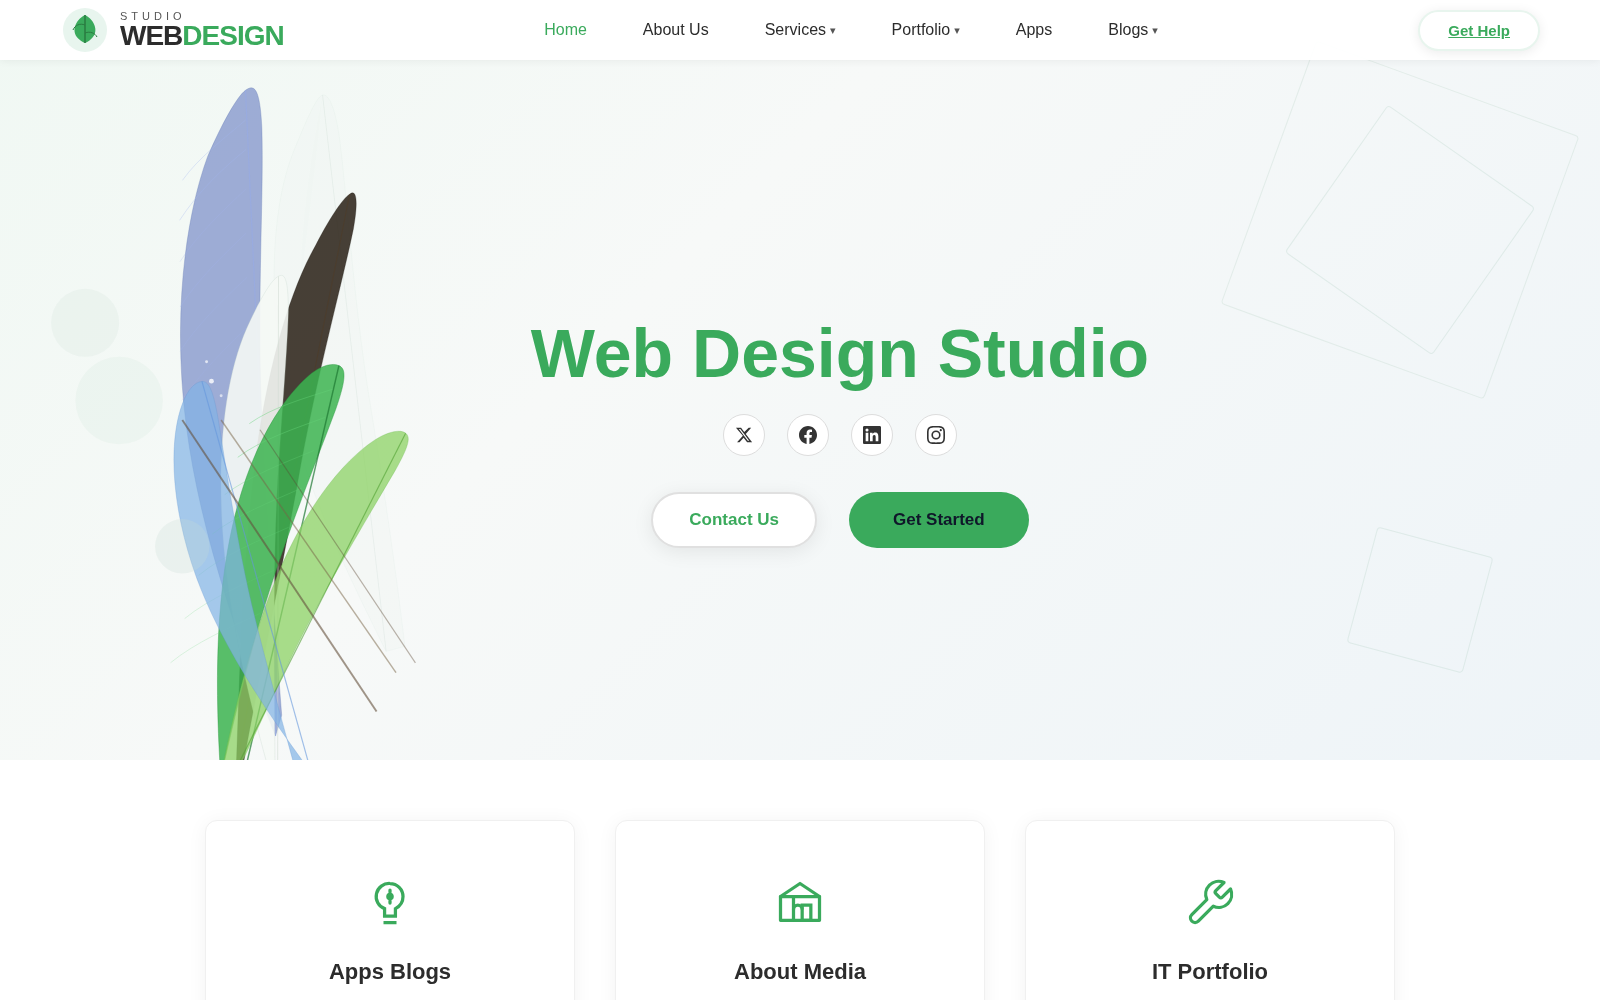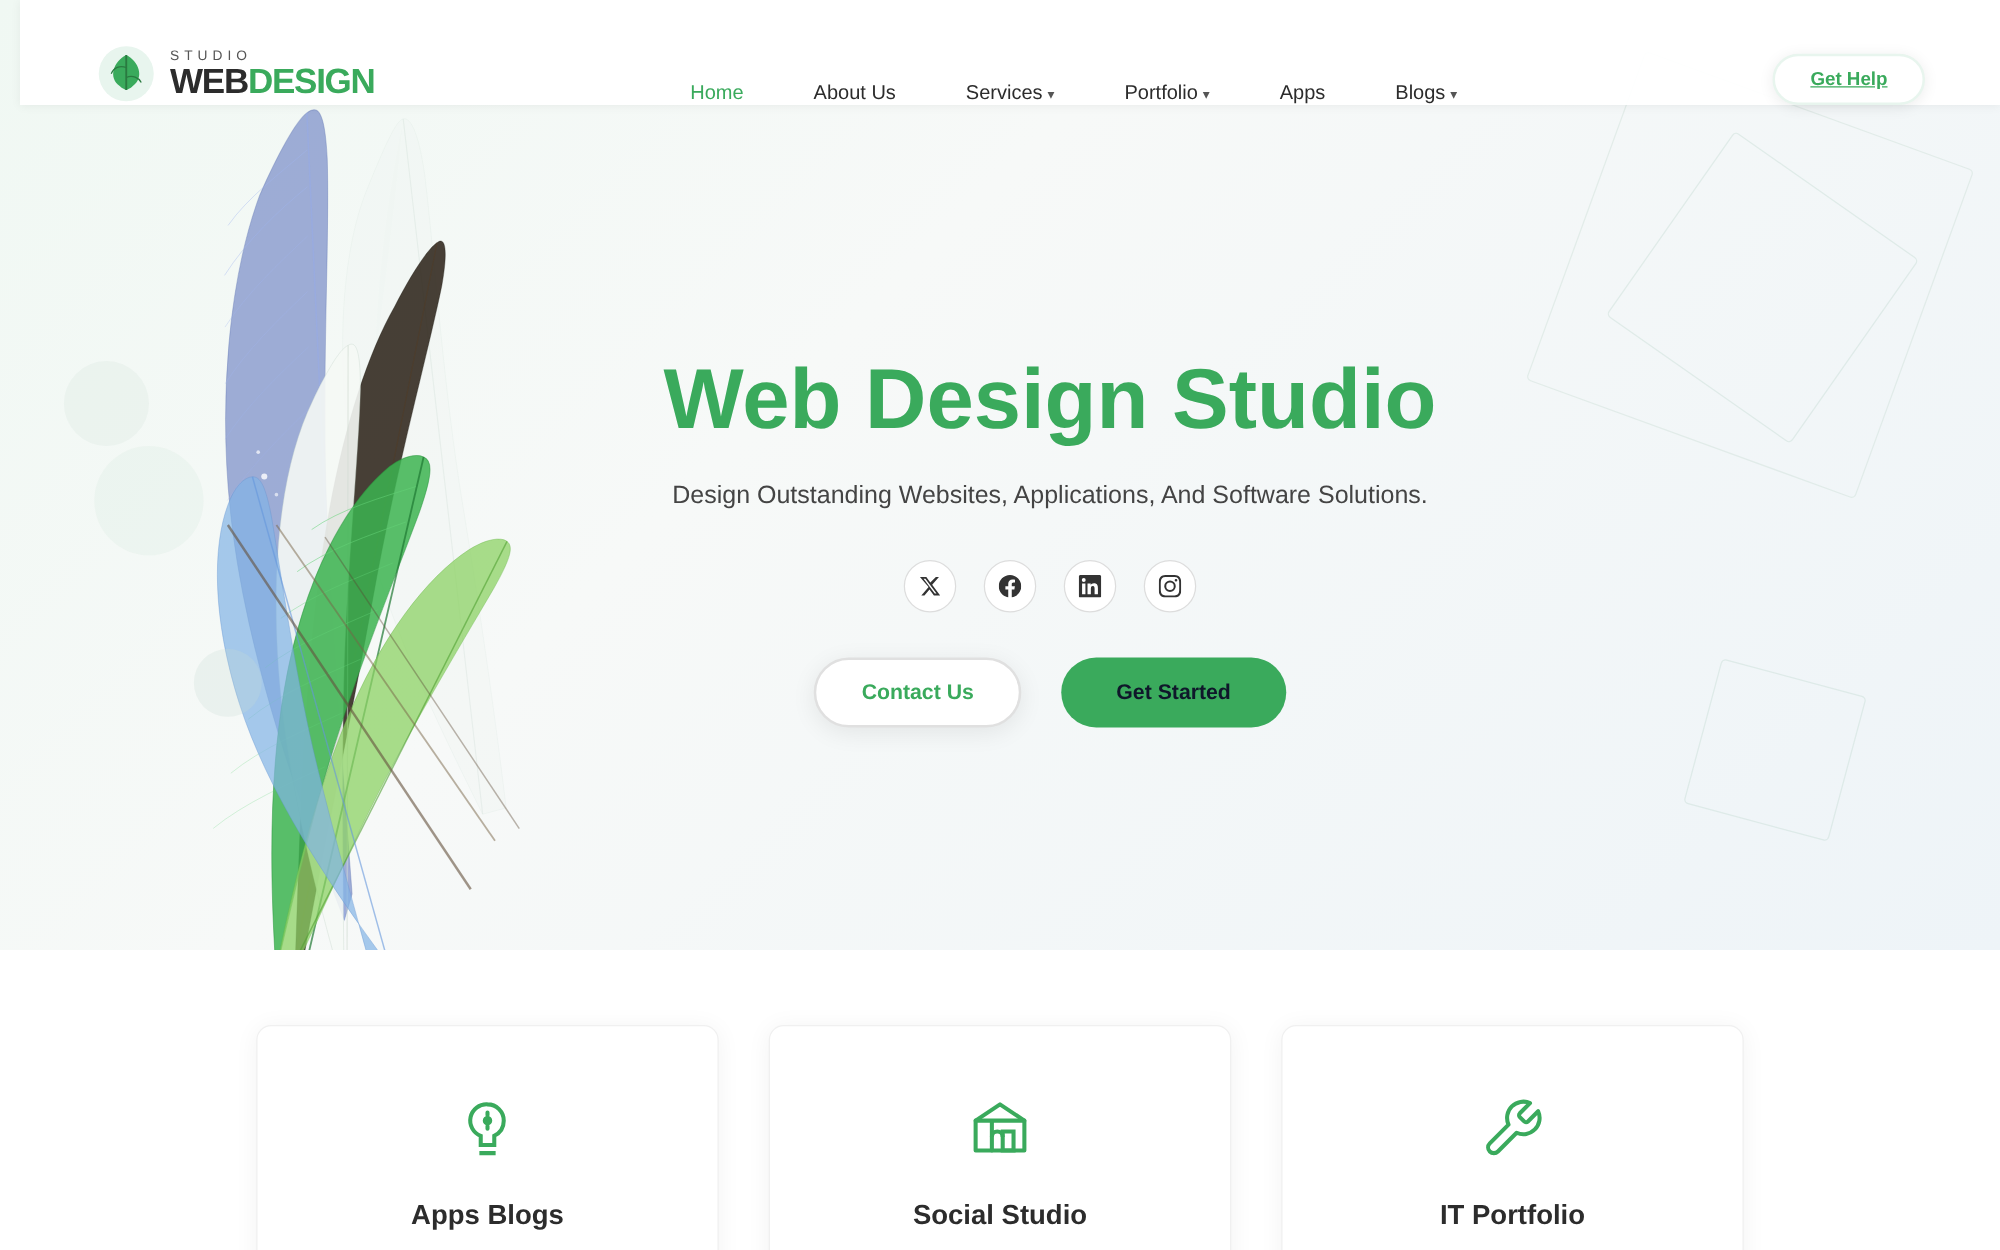--- a/index.html
+++ b/index.html
@@ -7,25 +7,25 @@
       font-family: 'Segoe UI', Arial, sans-serif;
       background: #f8f9fa;
       width: 1600px;
       min-height: 1000px;
       overflow-x: hidden;
     }
 
     
     .navbar {
       position: fixed;
-      top: 0; left: 16px; right: 0;
-      height: 84px;
+      top: 0; left: 0; right: 0;
+      height: 60px;
       background: rgba(255,255,255,0.95);
       display: flex;
-      align-items: flex-end;
+      align-items: center;
       justify-content: space-between;
       padding: 0 60px;
       z-index: 100;
       box-shadow: 0 1px 8px rgba(0,0,0,0.06);
     }
 
     .logo-area {
       display: flex;
       align-items: center;
       gap: 10px;
@@ -410,21 +410,20 @@
       <circle cx="80" cy="250" r="35" fill="rgba(210,228,218,0.25)"></circle>
 
       <circle cx="210" cy="310" r="2.5" fill="white" opacity="0.8"></circle>
       <circle cx="205" cy="290" r="1.5" fill="white" opacity="0.7"></circle>
       <circle cx="220" cy="325" r="1.5" fill="white" opacity="0.6"></circle>
     </svg>
   </div>
 
   <div class="hero-content">
     <h1 class="hero-title">Web Design Studio</h1>
-    <p class="hero-subtitle">Design Outstanding Websites, Applications, And Software Solutions.</p>
 
     <div class="social-icons">
       <div class="social-icon">
         <svg viewBox="0 0 24 24" width="18" height="18" fill="currentColor">
           <path d="M18.244 2.25h3.308l-7.227 8.26 8.502 11.24H16.17l-4.714-6.231-5.401 6.231H2.744l7.737-8.835L1.254 2.25H8.08l4.259 5.628zm-1.161 17.52h1.833L7.084 4.126H5.117z"></path>
         </svg>
       </div>
       <div class="social-icon">
         <svg viewBox="0 0 24 24" width="18" height="18" fill="currentColor">
           <path d="M24 12.073c0-6.627-5.373-12-12-12s-12 5.373-12 12c0 5.99 4.388 10.954 10.125 11.854v-8.385H7.078v-3.47h3.047V9.43c0-3.007 1.792-4.669 4.533-4.669 1.312 0 2.686.235 2.686.235v2.953H15.83c-1.491 0-1.956.925-1.956 1.874v2.25h3.328l-.532 3.47h-2.796v8.385C19.612 23.027 24 18.062 24 12.073z"></path>
@@ -464,21 +463,21 @@
 
   <div class="service-card">
     <div class="service-icon">
       <svg viewBox="0 0 24 24" stroke="#3aaa5c" fill="none" stroke-width="1.5">
         <path d="M3 9l9-6 9 6v11H3V9z" stroke-linecap="round" stroke-linejoin="round"></path>
         <path d="M3 9h18M9 9v11" stroke-linecap="round"></path>
         <path d="M13 13h4v7h-4z"></path>
         <path d="M9 15a2 2 0 014 0"></path>
       </svg>
     </div>
-    <h3 class="service-title">Social Studio</h3>
+    <h3 class="service-title">About Media</h3>
   </div>
 
   <div class="service-card">
     <div class="service-icon">
       <svg viewBox="0 0 24 24" stroke="#3aaa5c" fill="none" stroke-width="1.5">
         <path d="M14.7 6.3a1 1 0 000 1.4l1.6 1.6a1 1 0 001.4 0l3.77-3.77a6 6 0 01-7.94 7.94l-6.91 6.91a2.12 2.12 0 01-3-3l6.91-6.91a6 6 0 017.94-7.94l-3.76 3.76z" stroke-linecap="round" stroke-linejoin="round"></path>
       </svg>
     </div>
     <h3 class="service-title">IT Portfolio</h3>
   </div>

